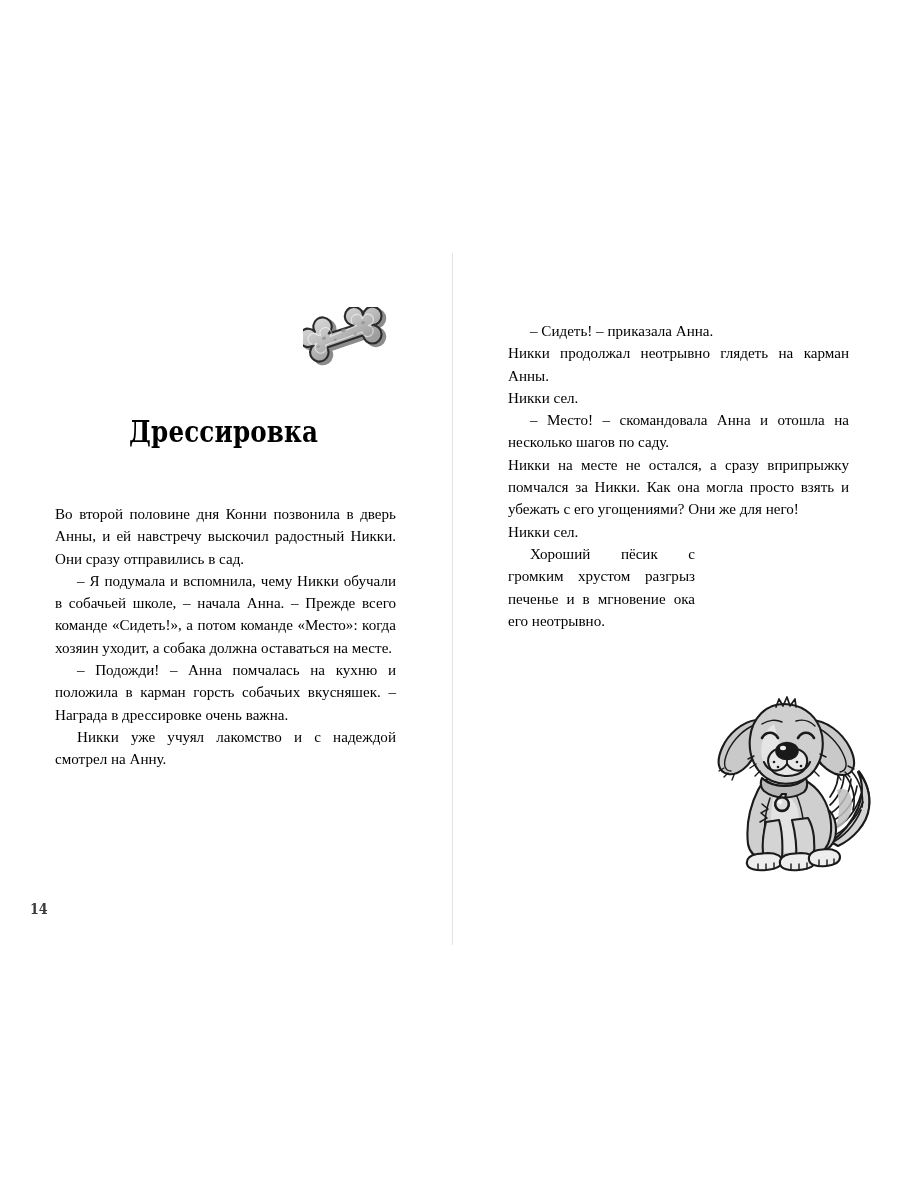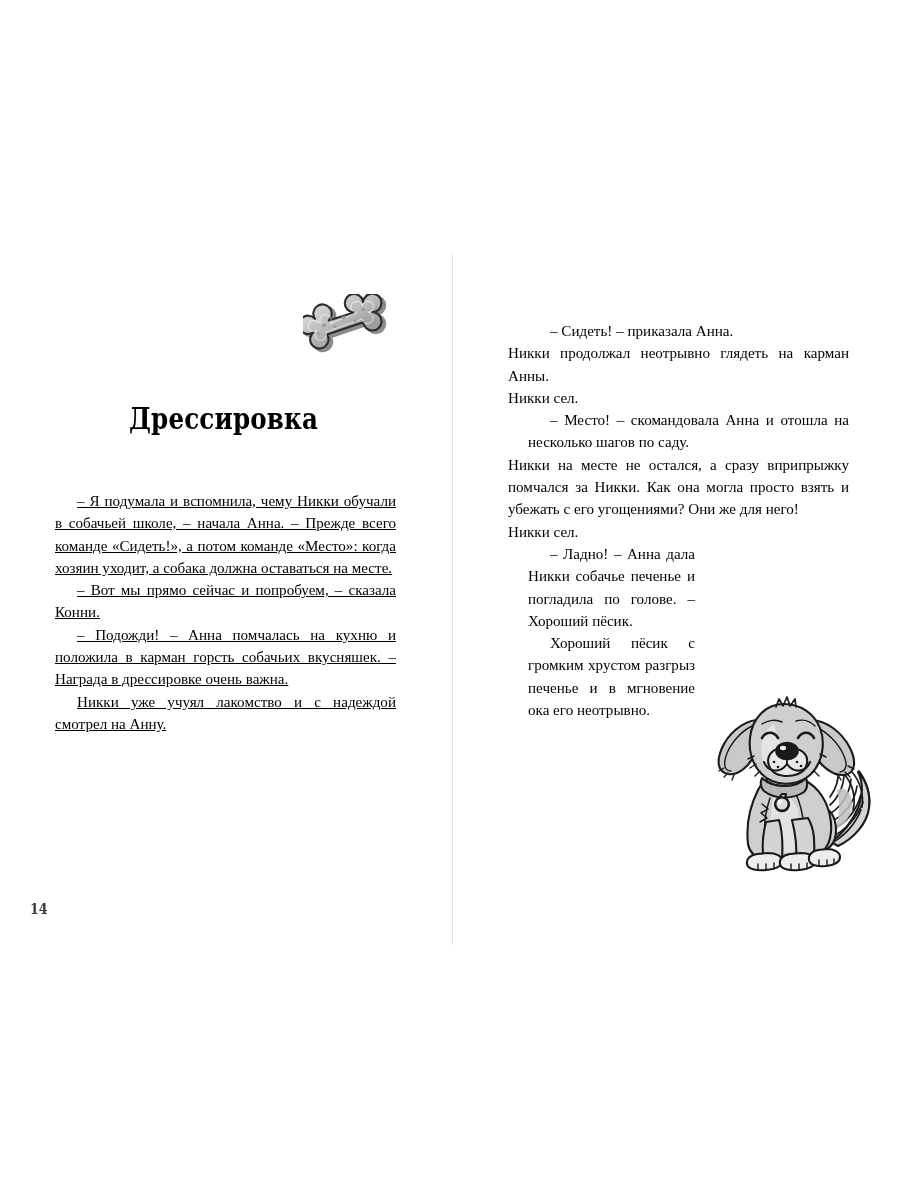--- a/index.html
+++ b/index.html
@@ -31,21 +31,21 @@
     top: 253px;
     width: 1px;
     height: 692px;
     background: #e2e3e5;
   }
 
   
   .col-left {
     position: absolute;
     left: 55px;
-    top: 284px;
+    top: 297px;
     width: 341px;
   }
 
   .bone-wrap {
     position: relative;
     height: 120px;
     width: 341px;
   }
   .bone-svg {
     position: absolute;
@@ -66,37 +66,37 @@
   }
 
   .body-text p {
     margin: 0;
     font-size: 15.1px;
     line-height: 22.3px;
     text-align: justify;
     text-justify: inter-word;
     hyphens: none;
   }
-  .body-text p.indent { text-indent: 22px; text-decoration: underline; }
+  .body-text p.indent { text-indent: 22px; }
 
   
   .col-right {
     position: absolute;
     left: 508px;
     top: 320px;
     width: 341px;
   }
   .col-right p {
     margin: 0;
     font-size: 15.1px;
     line-height: 22.3px;
     text-align: justify;
     text-justify: inter-word;
   }
-  .col-right p.indent { text-indent: 22px; margin-left: 20px; }
+  .col-right p.indent { text-indent: 22px; }
 
   
   .dog-float {
     float: right;
     width: 148px;
     height: 172px;
     shape-outside: margin-box;
     margin: 0 0 0 6px;
   }
 
@@ -179,38 +179,37 @@
             <ellipse cx="74" cy="28" rx="1.4" ry="1.0"></ellipse>
             <ellipse cx="16" cy="29" rx="1.5" ry="1.1"></ellipse>
           </g>
         </g>
       </svg>
     </div>
 
     <h1 class="chapter-title">Дрессировка</h1>
 
     <div class="body-text">
+      <p>Во второй половине дня Конни позвонила в дверь Анны, и ей навстречу выскочил радостный Никки. Они сразу отправились в сад.</p>
       <p class="indent">– Я подумала и вспомнила, чему Никки обучали в собачьей школе, – начала Анна. – Прежде всего команде «Сидеть!», а потом команде «Место»: когда хозяин уходит, а собака должна оставаться на месте.</p>
-      <p class="indent">– Вот мы прямо сейчас и попробуем, – сказала Конни.</p>
       <p class="indent">– Подожди! – Анна помчалась на кухню и положила в карман горсть собачьих вкусняшек. – Награда в дрессировке очень важна.</p>
       <p class="indent">Никки уже учуял лакомство и с надеждой смотрел на Анну.</p>
     </div>
   </div>
 
   <div class="folio">14</div>
 
   <div class="col-right">
     <p class="indent">– Сидеть! – приказала Анна.</p>
     <p>Никки продолжал неотрывно глядеть на карман Анны.</p>
     <p>Никки сел.</p>
     <p class="indent">– Место! – скомандовала Анна и отошла на несколько шагов по саду.</p>
     <p>Никки на месте не остался, а сразу вприпрыжку помчался за Никки. Как она могла просто взять и убежать с его угощениями? Они же для него!</p>
     <p>Никки сел.</p>
     <div class="dog-float"></div>
-    <p class="indent">– Ладно! – Анна дала Никки собачье печенье и погладила по голове. – Хороший пёсик.</p>
     <p class="indent">Хороший пёсик с громким хрустом разгрыз печенье и в мгновение ока его неотрывно.</p>
   </div>
 
   <svg class="dog-art" viewBox="0 0 186 180" aria-hidden="true">
     <g stroke="#1a1a1a" stroke-width="2.1" stroke-linejoin="round" stroke-linecap="round">
 
       <g fill="#d4d4d4">
         <path d="M131 148 C142 140 152 128 158 114 C163 101 163 88 158 78
                  C166 86 171 100 169 114 C167 130 153 145 138 152z"></path>
       </g>

